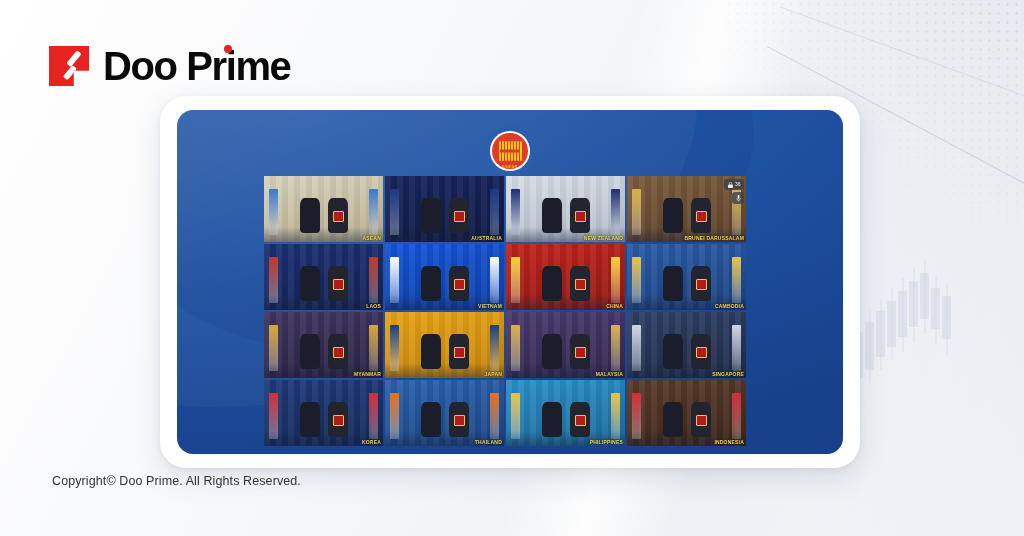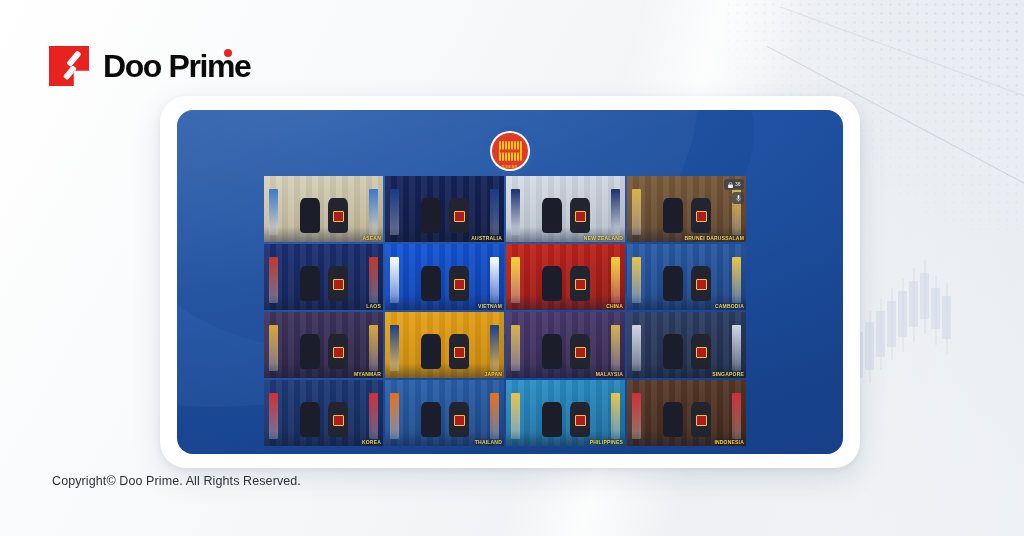--- a/index.html
+++ b/index.html
@@ -55,21 +55,21 @@
     position:relative; width:40px; height:40px;
     background:#e8221e;
     clip-path:polygon(0 0,100% 0,100% 62%,62% 62%,62% 100%,0 100%);
   }
   .logo-mark .slash {
     position:absolute; background:#fff; border-radius:2px;
   }
   .logo-mark .s1 { width:5.5px; height:17px; left:22px; top:4px;  transform:rotate(40deg); }
   .logo-mark .s2 { width:5.5px; height:15px; left:18px; top:19px; transform:rotate(40deg); }
   .logo-text {
-    font-size:32px; font-weight:bold; letter-spacing:-1.4px; color:#0a0a0a;
+    font-size:40px; font-weight:bold; letter-spacing:-1.4px; color:#0a0a0a;
     line-height:1; position:relative; white-space:nowrap;
   }
   .logo-dot { position:absolute; width:8px; height:8px; border-radius:50%; background:#e8221e; left:121px; top:-1px; }
 
   
   .copyright {
     position:absolute; left:52px; top:474px;
     font-size:12.5px; color:#2f3338; letter-spacing:.1px;
   }
 

